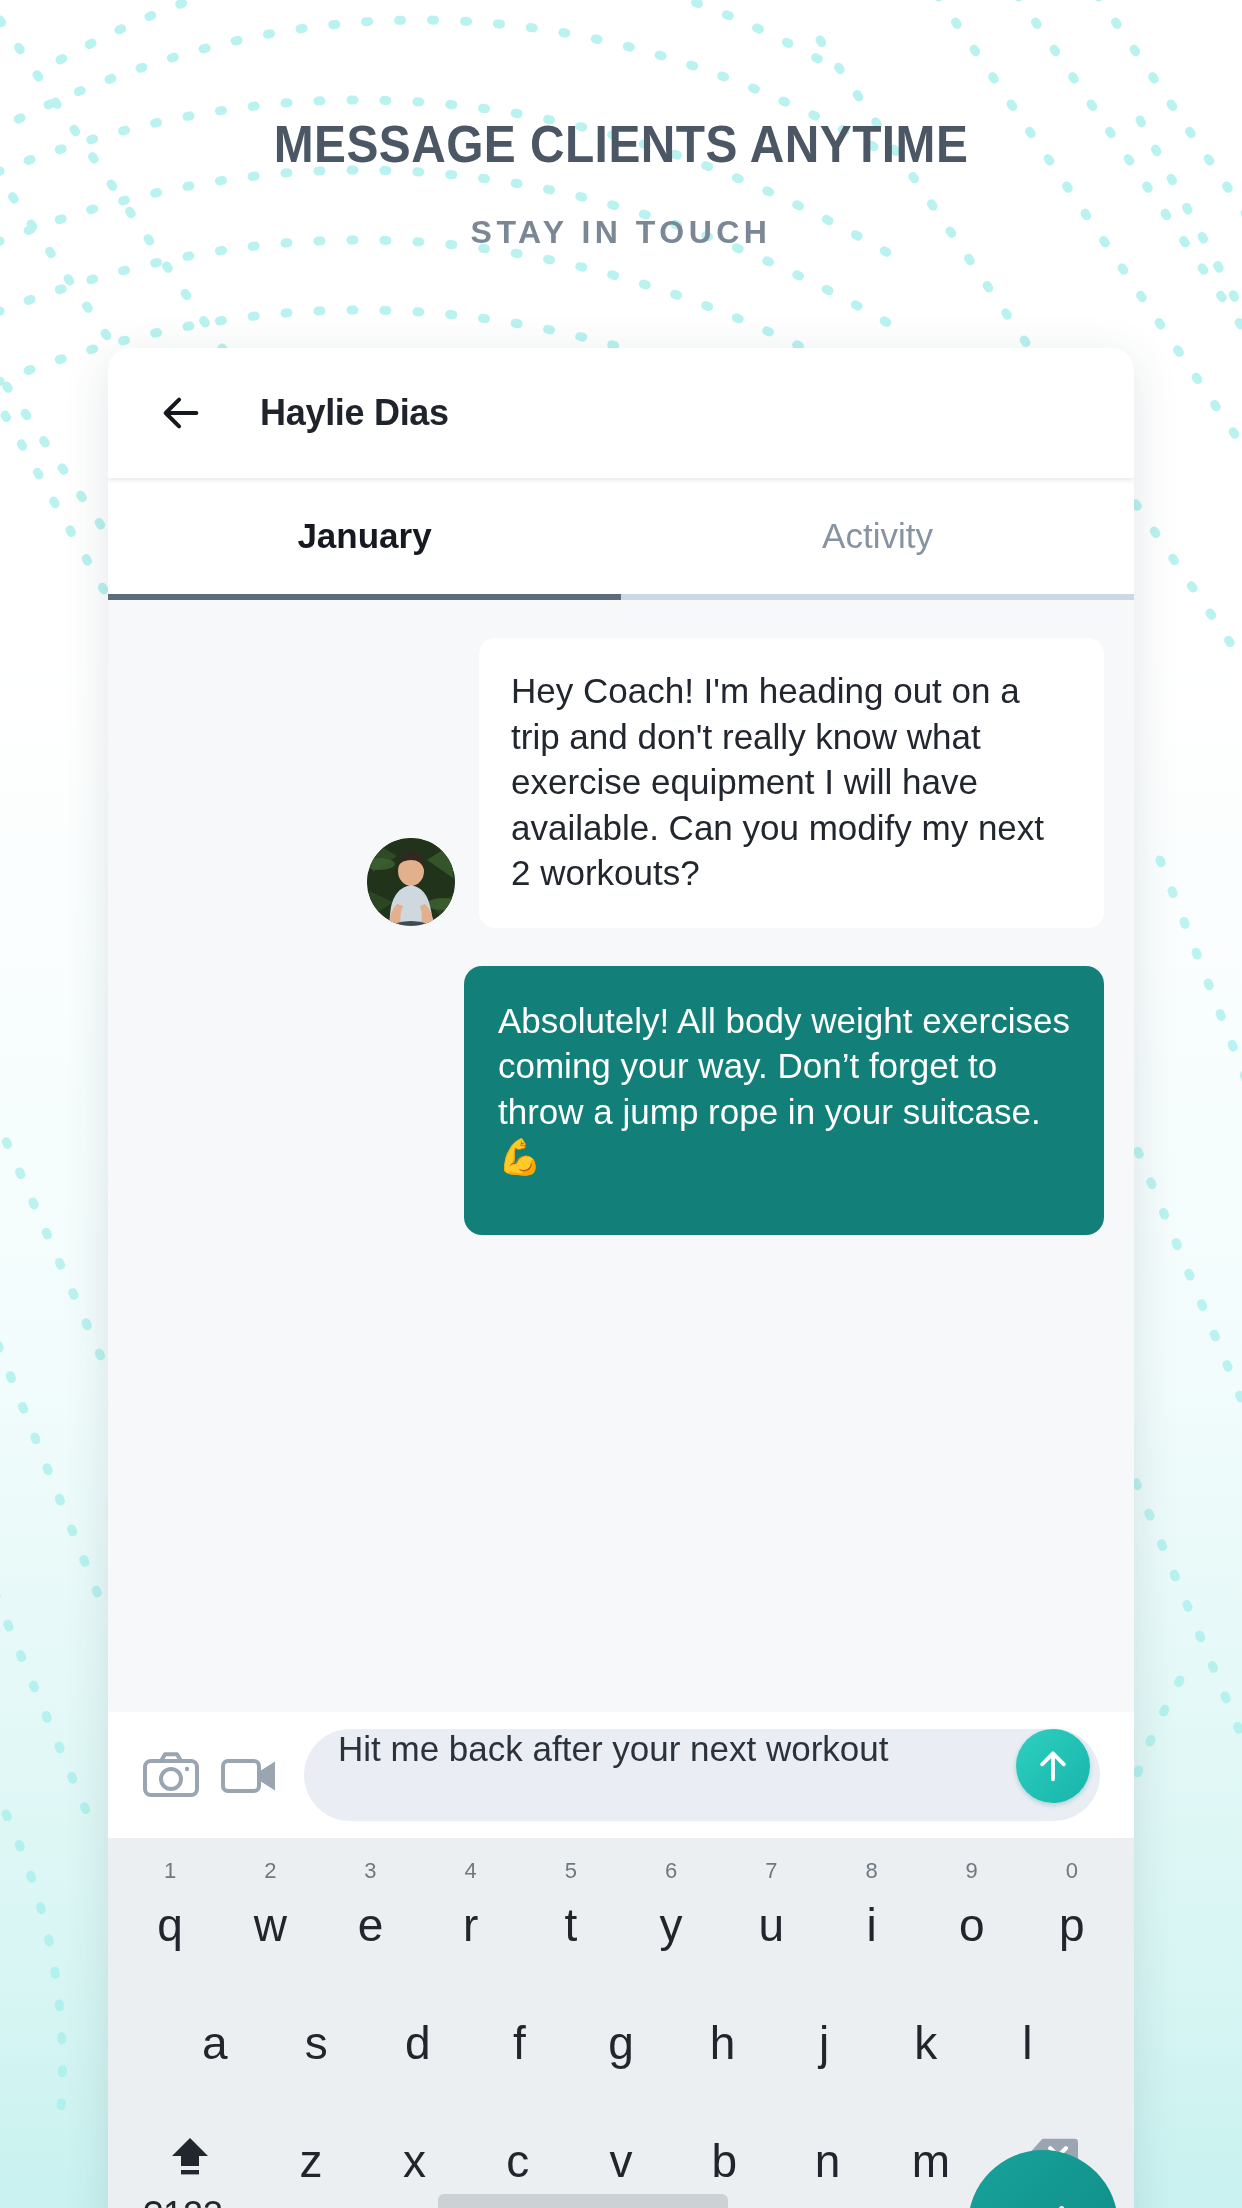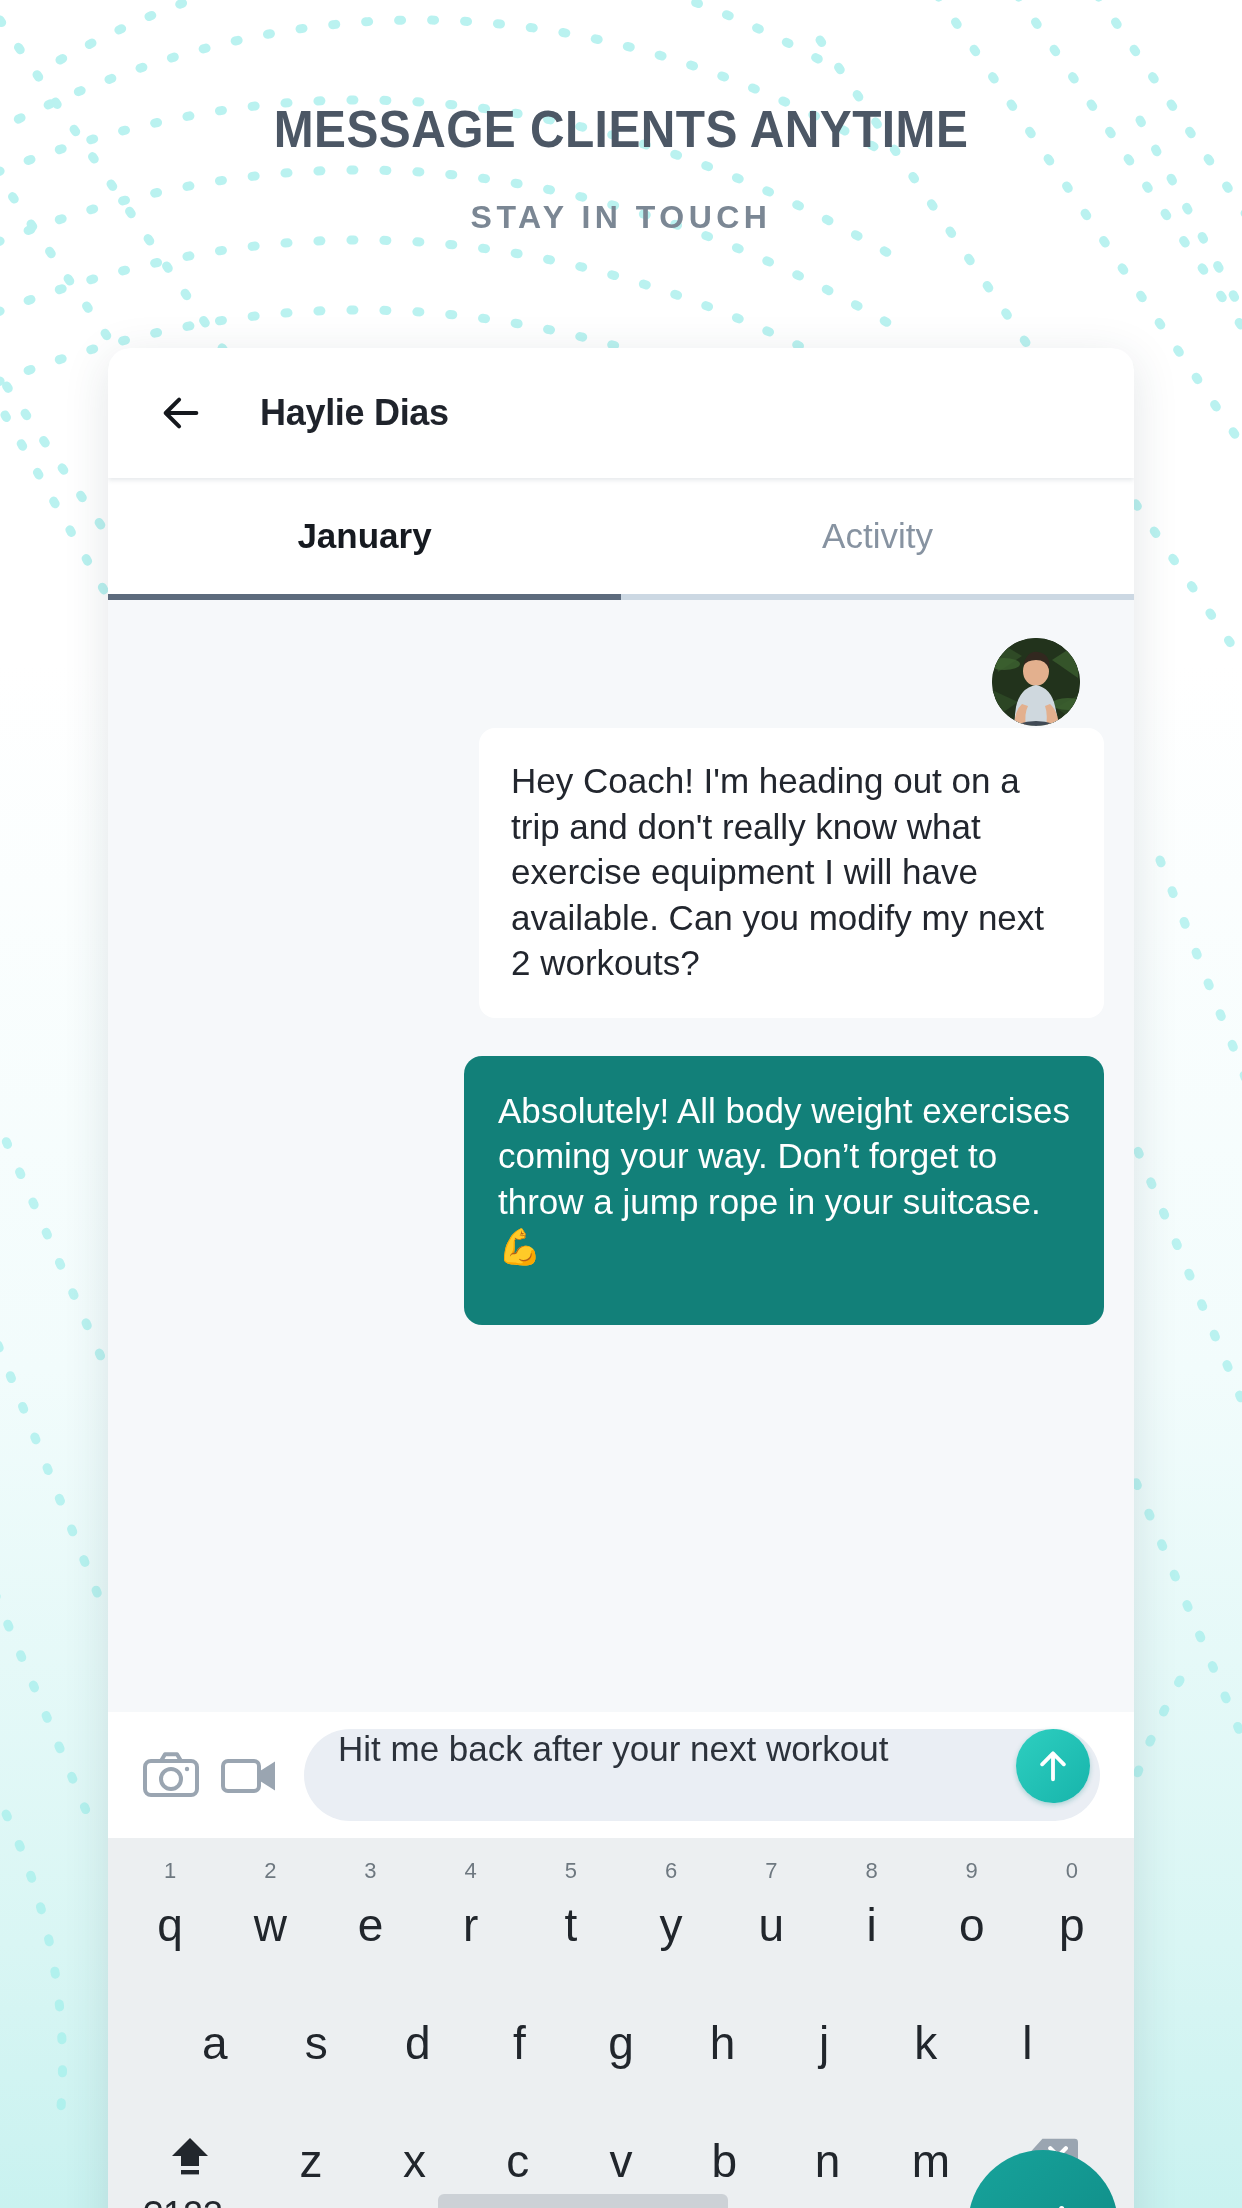--- a/index.html
+++ b/index.html
@@ -15,21 +15,21 @@
   #bg-pattern {
     position:absolute; inset:0;
     background:
       linear-gradient(to bottom, #ffffff 0%, #ffffff 30%, #f2fcfc 62%, #d9f6f4 88%, #c9f2f0 100%);
     z-index:0;
   }
   #bg-svg { position:absolute; inset:0; z-index:1; }
 
   
   .promo {
-    position:absolute; top:1px; left:0; width:1242px;
+    position:absolute; top:16px; left:0; width:1242px;
     z-index:4; text-align:center;
   }
   .promo-title {
     margin-top:98px;
     font-family:"Liberation Sans Narrow","Liberation Sans", sans-serif;
     font-weight:bold;
     font-size:52px;
     letter-spacing:0.5px;
     color:#4c5765;
     transform:scaleX(0.92);
@@ -106,21 +106,21 @@
     position:relative;
   }
   .date-sep {
     text-align:center;
     margin-top:48px;
     font-size:33px;
     color:#7b8794;
   }
 
   .row { display:flex; margin-top:38px; align-items:flex-end; }
-  .row.in  { justify-content:flex-end;flex-direction:column; }
+  .row.in  { justify-content:flex-end; }
   .row.out { justify-content:flex-end; }
 
   .avatar {
     width:88px; height:88px; border-radius:50%;
     flex:0 0 auto; margin-right:24px; margin-bottom:2px;
     overflow:hidden; position:relative;
     background:#24331f;
   }
   .avatar svg { display:block; width:88px; height:88px; }
 

